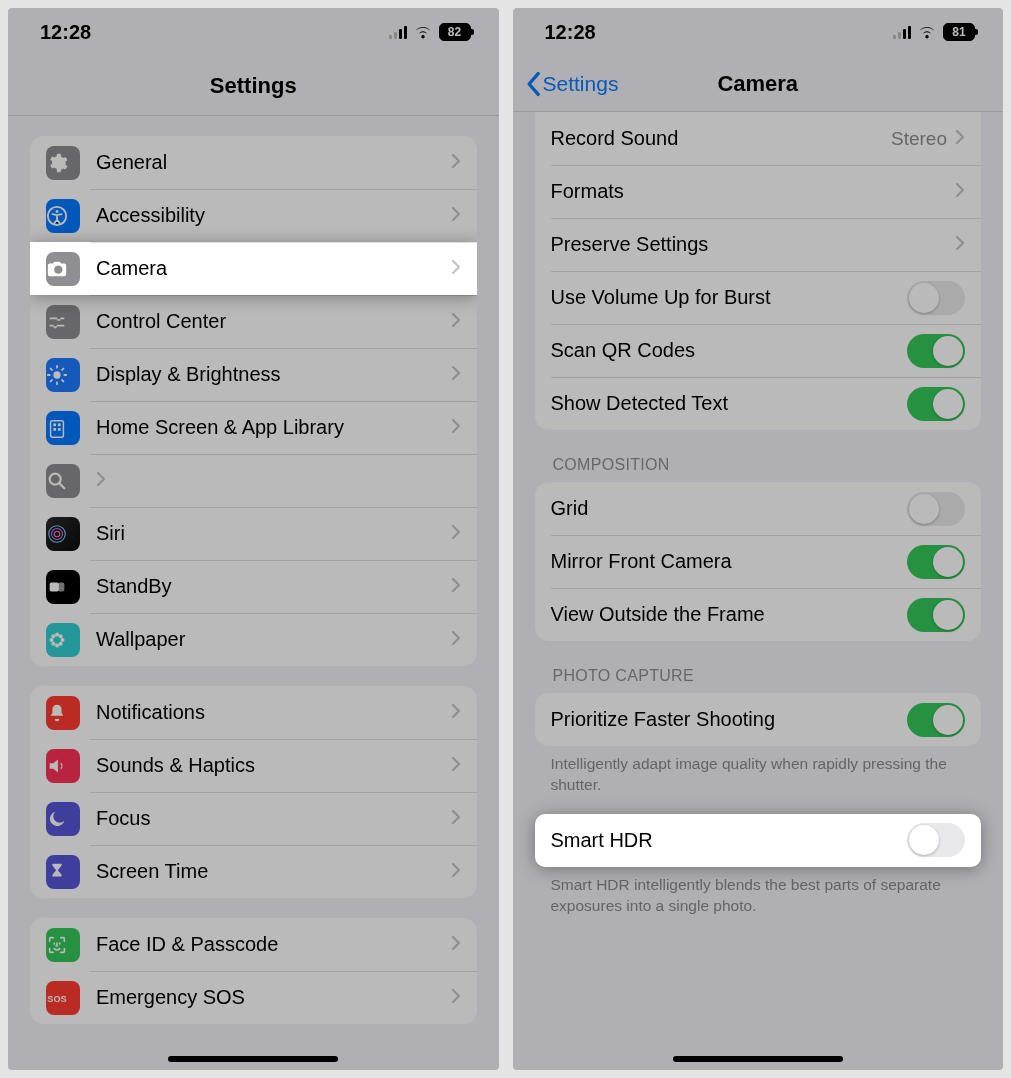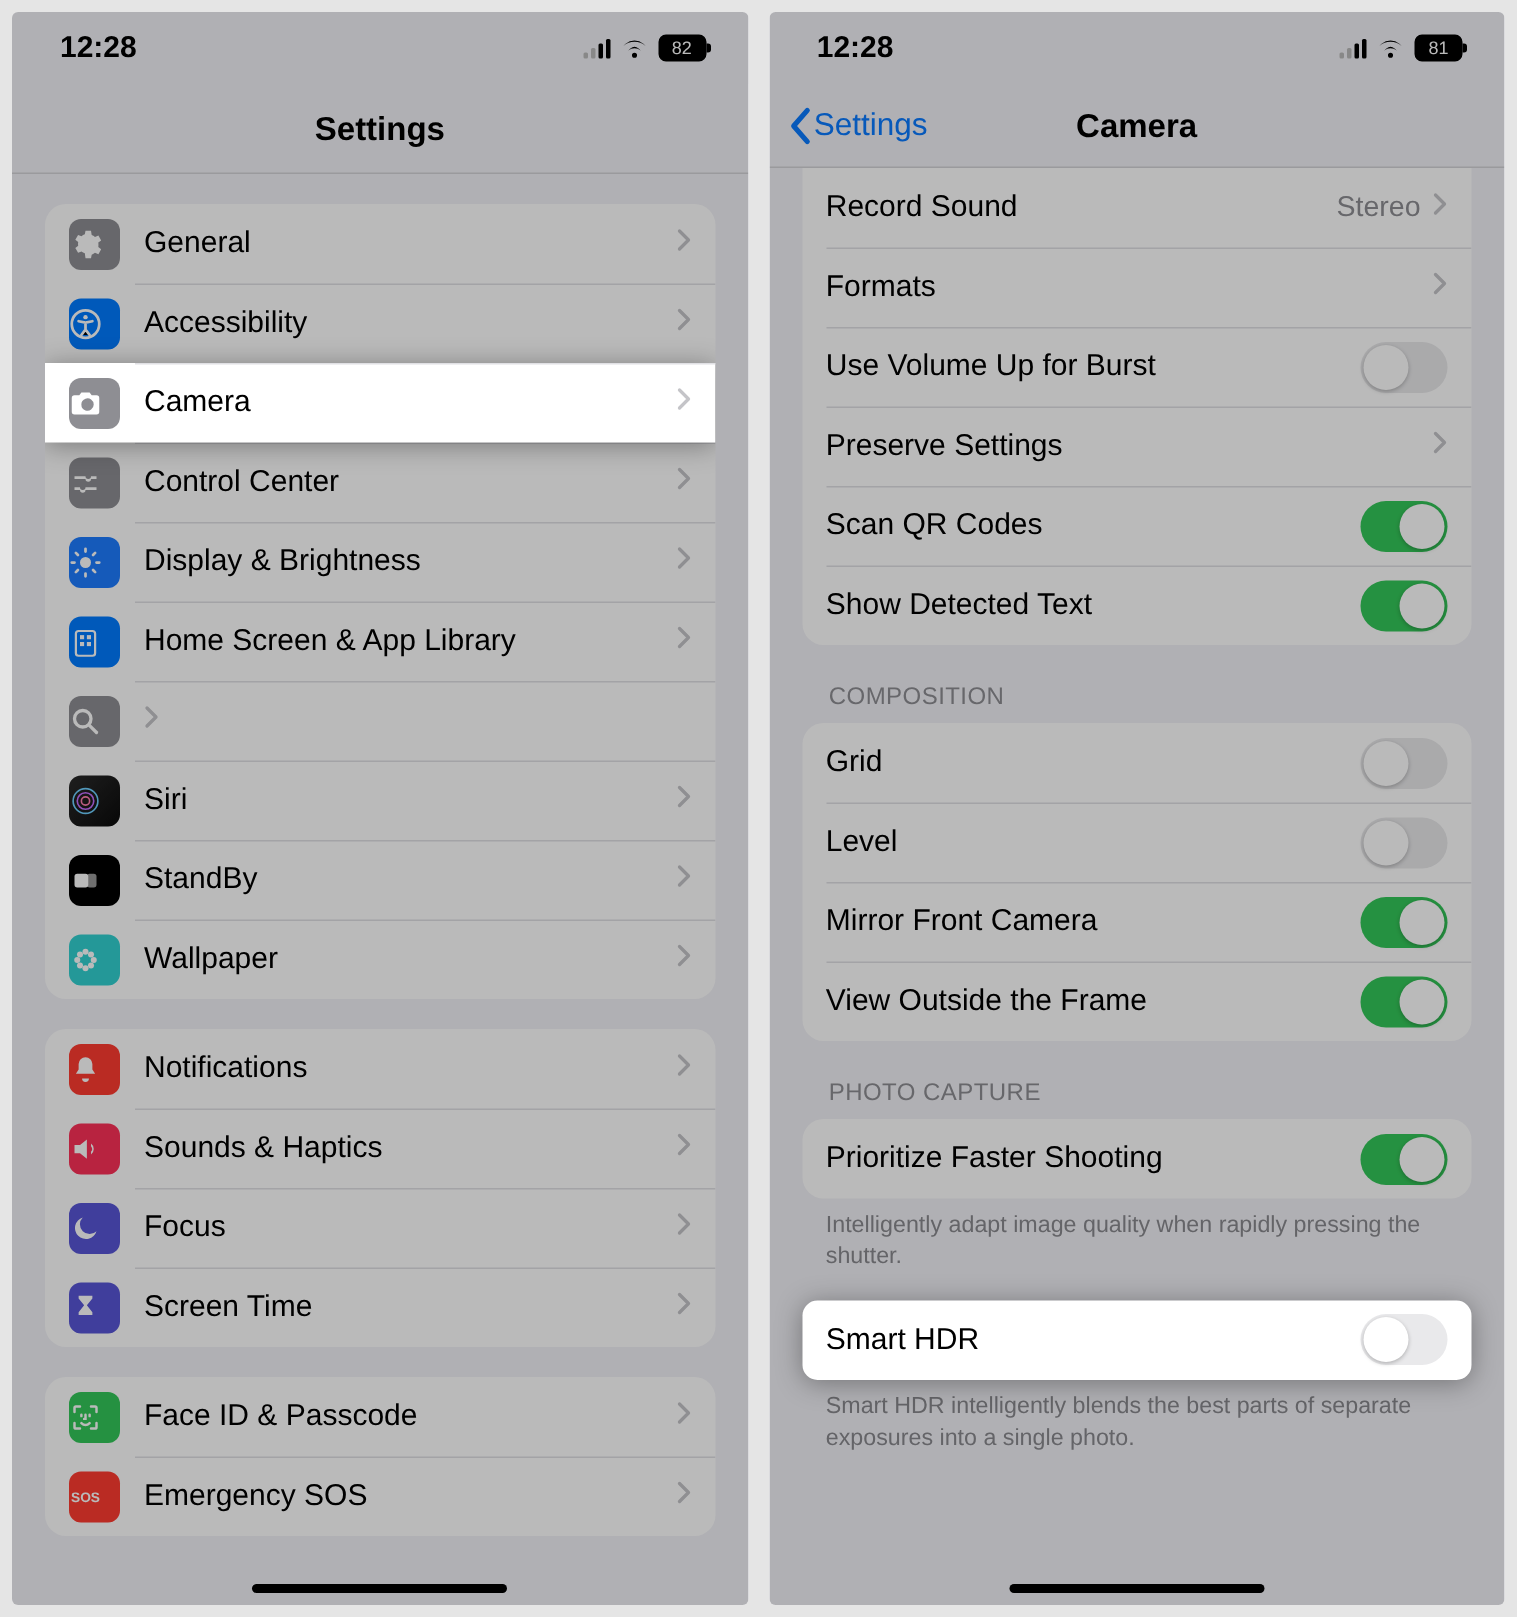--- a/index.html
+++ b/index.html
@@ -41,21 +41,21 @@
     color: #000;
   }
   .status-right { display: flex; align-items: center; gap: 6px; }
   .signal { display: flex; align-items: flex-end; gap: 2px; height: 14px; }
   .signal span { width: 3px; background: #000; border-radius: 1px; }
   .signal span.dim { background: #bbb; }
   .wifi-icon, .batt { display:inline-flex; }
   .batt-box {
     width: 32px; height: 18px; border: 1.8px solid #000; border-radius: 5px;
     display: flex; align-items: center; justify-content: center;
-    font-size: 12px; font-weight: 400; position: relative; color:#000; background:#000;
+    font-size: 12px; font-weight: 700; position: relative; color:#000; background:#000;
   }
   .batt-box span { color:#fff; }
   .batt-box::after {
     content:""; position:absolute; right:-4px; top:5px; width:3px; height:6px;
     background:#000; border-radius: 0 2px 2px 0;
   }
   
   .navbar {
     height: 56px; display:flex; align-items:center; justify-content:center;
     position: relative; font-size: 22px; font-weight: 600; color:#000;
@@ -434,55 +434,49 @@
               <path fill="none" stroke="currentColor" stroke-width="2.2" stroke-linecap="round" stroke-linejoin="round" d="M2 2l6 6-6 6"></path>
             </svg></span>
   </div>
         <div class="row no-icon">
     <span class="label">Formats</span>
     <span class="chev"><svg viewBox="0 0 10 16">
               <path fill="none" stroke="currentColor" stroke-width="2.2" stroke-linecap="round" stroke-linejoin="round" d="M2 2l6 6-6 6"></path>
             </svg></span>
   </div>
         <div class="row no-icon">
+    <span class="label">Preserve Settings</span>
+    <span class="chev"><svg viewBox="0 0 10 16">
+              <path fill="none" stroke="currentColor" stroke-width="2.2" stroke-linecap="round" stroke-linejoin="round" d="M2 2l6 6-6 6"></path>
+            </svg></span>
+  </div>
+        <div class="row no-icon">
     <span class="label">Use Volume Up for Burst</span>
     <span class="toggle off">
             <span class="knob"></span>
           </span>
   </div>
         <div class="row no-icon">
-    <span class="label">Preserve Settings</span>
-    <span class="chev"><svg viewBox="0 0 10 16">
-              <path fill="none" stroke="currentColor" stroke-width="2.2" stroke-linecap="round" stroke-linejoin="round" d="M2 2l6 6-6 6"></path>
-            </svg></span>
-  </div>
-        <div class="row no-icon">
     <span class="label">Scan QR Codes</span>
     <span class="toggle on">
             <span class="knob"></span>
           </span>
   </div>
         <div class="row no-icon">
     <span class="label">Show Detected Text</span>
     <span class="toggle on">
             <span class="knob"></span>
           </span>
   </div>
       </div>
 
     <div class="group-header">Composition</div>
     <div class="group" style="margin-top:0" id="right-comp">
         <div class="row no-icon">
     <span class="label">Grid</span>
-    <span class="toggle off">
-            <span class="knob"></span>
-          </span>
-  </div>
-        <div class="row no-icon">
-    <span class="label">Level</span>
     <span class="toggle off">
             <span class="knob"></span>
           </span>
   </div>
         <div class="row no-icon">
     <span class="label">Mirror Front Camera</span>
     <span class="toggle on">
             <span class="knob"></span>
           </span>
   </div>

